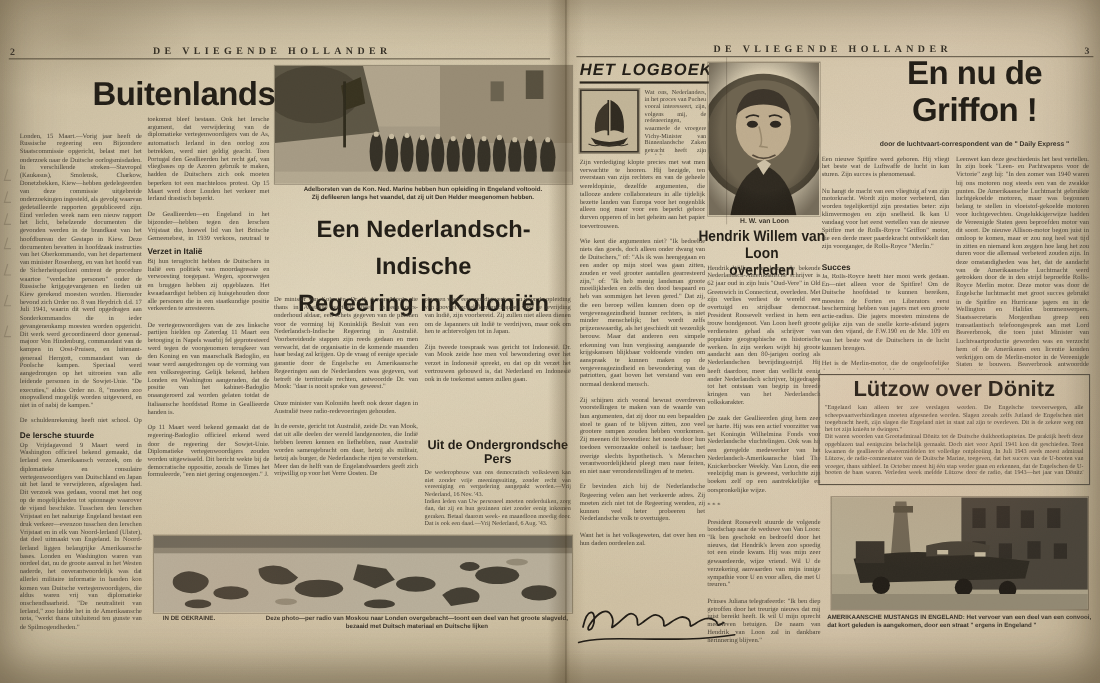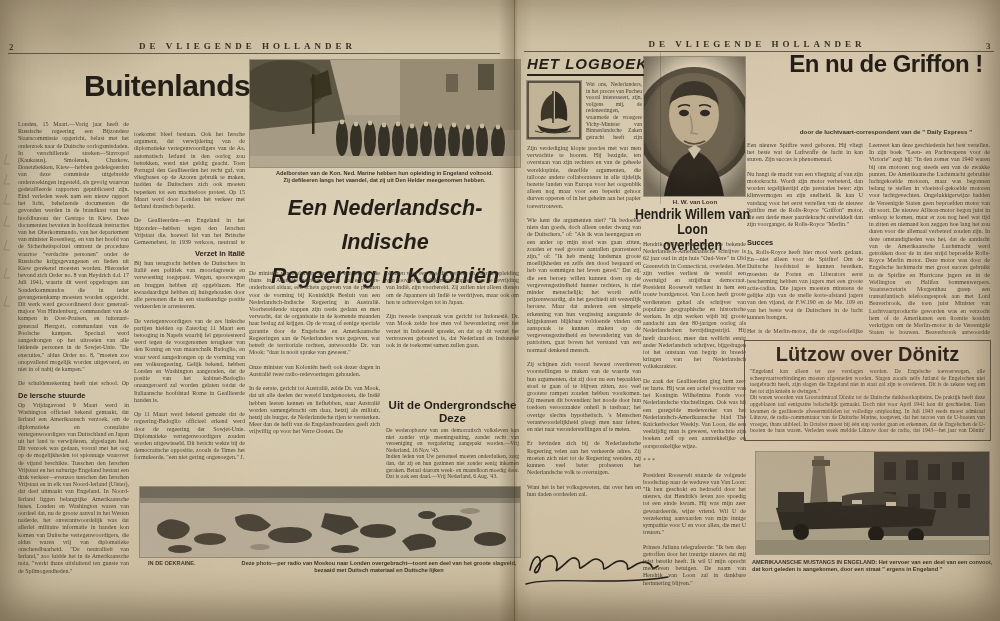--- a/index.html
+++ b/index.html
@@ -43,21 +43,21 @@
 
   <div class="hl" style="left:84px;top:69px;width:405px;font-size:30px;line-height:33px;word-spacing:13px;letter-spacing:-.5px;">Buitenlandsch Overzicht</div>
 
   <div class="colbox" style="left:18px;top:121px;width:111px;height:461px;">
     <div class="bt" style="height:266px;flex:none;">Londen, 15 Maart.—Vorig jaar heeft de Russische regeering een Bijzondere Staatscommissie opgericht, belast met het onderzoek naar de Duitsche oorlogsmisdaden. In verschillende streken—Stavropol (Kaukasus), Smolensk, Charkow, Donetzbekken, Kiew—hebben gedelegeerden van deze commissie uitgebreide onderzoekingen ingesteld, als gevolg waarvan gedetailleerde rapporten gepubliceerd zijn. Eind verleden week nam een nieuw rapport het licht, behelzende documenten die gevonden werden in de brandkast van het hoofdbureau der Gestapo in Kiew. Deze documenten bevatten in hoofdzaak instructies van het Oberkommando, van het departement van minister Rosenberg, en van het hoofd van de Sicherheitspolizei omtrent de procedure waartoe "verdachte personen" onder de Russische krijgsgevangenen en lieden uit Kiew gerekend moesten worden. Hieronder bevond zich Order no. 8 van Heydrich d.d. 17 Juli 1941, waarin dit werd opgedragen aan Sonderkommandos die in ieder gevangenenkamp moesten worden opgericht. Dit werk werd gecoordineerd door generaal-majoor Von Hindenburg, commandant van de kampen in Oost-Pruisen, en luitenant-generaal Herrgott, commandant van de Poolsche kampen. Speciaal werd aangedrongen op het uitroeien van alle leidende personen in de Sowjet-Unie. "De executies," aldus Order no. 8, "moeten zoo onopvallend mogelijk worden uitgevoerd, en niet in of nabij de kampen."
 
 De schuldenrekening heeft niet school. Op vele plaatsen zijn door de Russen enorme massagraven ontdekt. De publicatie daarvan liet de Duitschers niet onberoerd.</div>
     <div class="subhead">De Iersche stuurde</div>
     <div class="bt" style="flex:1;">Op Vrijdagavond 9 Maart werd in Washington officieel bekend gemaakt, dat Ierland een Amerikaansch verzoek, om de diplomatieke en consulaire vertegenwoordigers van Duitschland en Japan uit het land te verwijderen, afgeslagen had. Dit verzoek was gedaan, vooral met het oog op de mogelijkheden tot spionnage waarover de vijand beschikte. Tusschen den Ierschen Vrijstaat en het naburige Engeland bestaat een druk verkeer—evenzoo tusschen den Ierschen Vrijstaat en in elk van Noord-Ierland (Ulster), dat deel uitmaakt van Engeland. In Noord-Ierland liggen belangrijke Amerikaansche bases. Londen en Washington waren van oordeel dat, nu de groote aanval in het Westen naderde, het onverantwoordelijk was dat allerlei militaire informatie in handen kon komen van Duitsche vertegenwoordigers, die aldus waren vrij van diplomatieke onschendbaarheid. "De neutraliteit van Ierland," zoo luidde het in de Amerikaansche nota, "werkt thans uitsluitend ten gunste van de Spilmogendheden."</div>
   </div>
-  <div class="colbox" style="left:134px;top:131px;width:111px;height:362px;align-items:flex-end;">
+  <div class="colbox" style="left:134px;top:106px;width:111px;height:362px;">
     <div class="bt" style="height:114px;flex:none;">toekomst bleef bestaan. Ook het Iersche argument, dat verwijdering van de diplomatieke vertegenwoordigers van de As, automatisch Ierland in den oorlog zou betrekken, werd niet geldig geacht. Toen Portugal den Geallieerden het recht gaf, van vliegbases op de Azoren gebruik te maken, hadden de Duitschers zich ook moeten beperken tot een machteloos protest. Op 15 Maart werd door Londen het verkeer met Ierland drastisch beperkt.
 
 De Geallieerden—en Engeland in het bijzonder—hebben tegen den Ierschen Vrijstaat die, hoewel lid van het Britsche Gemeenebest, in 1939 verkoos, neutraal te blijven, den ganschen oorlog door groote tegemoetkomendheid betracht; zulks ondanks het feit dat aan de Iersche neutraliteit groote nadeelen voor de bestrijding der U-booten en, in '40 en '41, groote risico's met het oog op de mogelijkheid van een Duitsche invasie van Engeland verbonden waren.</div>
     <div class="subhead">Verzet in Italië</div>
     <div class="bt" style="flex:1;">Bij hun terugtocht hebben de Duitschers in Italië een politiek van moordagressie en verwoesting toegepast. Wegen, spoorwegen en bruggen hebben zij opgeblazen. Het kwaadaardigst hebben zij huisgehouden door alle personen die in een staatkundige positie verkeerden te arresteeren.
 
 De vertegenwoordigers van de zes linksche partijen hielden op Zaterdag 11 Maart een betooging in Napels waarbij fel geprotesteerd werd tegen de voorgenomen terugkeer van den Koning en van maarschalk Badoglio, en waar werd aangedrongen op de vorming van een volksregeering. Gelijk bekend, hebben Londen en Washington aangeraden, dat de positie van het kabinet-Badoglio onaangeroerd zal worden gelaten totdat de Italiaansche hoofdstad Rome in Geallieerde handen is.
 
 Op 11 Maart werd bekend gemaakt dat de regeering-Badoglio officieel erkend werd door de regeering der Sowjet-Unie. Diplomatieke vertegenwoordigers zouden worden uitgewisseld. Dit bericht wekte bij de democratische oppositie, zooals de Times het formuleerde, "een niet gering ongenoegen."  J.</div>
   </div>
@@ -102,37 +102,37 @@
           <circle cx="248" cy="67" r="2.4"></circle>
       </g>
       <rect x="0" y="96" width="270" height="11" fill="#b5aa92"></rect>
     </svg>
   </div>
   <div class="cap" style="left:246px;top:170px;width:277px;text-align:center;">
     <div>Adelborsten van de Kon. Ned. Marine hebben hun opleiding in Engeland voltooid.</div>
     <div>Zij defileeren langs het vaandel, dat zij uit Den Helder meegenomen hebben.</div>
   </div>
 
-  <div class="hl" style="left:246px;top:191px;width:278px;text-align:center;font-style:italic;font-size:21.5px;line-height:34px;letter-spacing:0;">
+  <div class="hl" style="left:246px;top:191px;width:278px;text-align:center;font-size:21.5px;line-height:34px;letter-spacing:0;">
     <div>Een Nederlandsch-Indische</div>
     <div>Regeering in Koloniën</div>
   </div>
 
   <div class="bt" style="position:absolute;left:249px;top:270px;width:131px;height:215px;">De minister van Koloniën, Dr. H. J. van Mook, die thans in Australië vertoeft, heeft in een pers-onderhoud aldaar, een schets gegeven van de plannen voor de vorming bij Koninklijk Besluit van een Nederlandsch-Indische Regeering in Australië. Voorbereidende stappen zijn reeds gedaan en men verwacht, dat de organisatie in de komende maanden haar beslag zal krijgen. Op de vraag of eenige speciale garantie door de Engelsche en Amerikaansche Regeeringen aan de Nederlanders was gegeven, wat betreft de territoriale rechten, antwoordde Dr. van Mook: "daar is nooit sprake van geweest."
 
 Onze minister van Koloniën heeft ook dezer dagen in Australië twee radio-redevoeringen gehouden.
 
 In de eerste, gericht tot Australië, zeide Dr. van Mook, dat uit alle deelen der wereld landgenooten, die Indië hebben leeren kennen en liefhebben, naar Australië worden samengebracht om daar, hetzij als militair, hetzij als burger, de Nederlandsche rijen te versterken. Meer dan de helft van de Engelandvaarders geeft zich vrijwillig op voor het Verre Oosten.  De</div>
   <div class="colbox" style="left:386px;top:270px;width:133px;height:226px;">
     <div class="bt" style="height:126px;flex:none;">plannen voor een spoedig verkeer en voor de opleiding van zooveel mogelijk manschappen voor de bevrijding van Indië, zijn voorbereid. Zij zullen niet alleen dienen om de Japanners uit Indië te verdrijven, maar ook om hen te achtervolgen tot in Japan.
 
 Zijn tweede toespraak was gericht tot Indonesië. Dr. van Mook zeide hoe men vol bewondering over het verzet in Indonesië spreekt, en dat op dit verzet het vertrouwen gebouwd is, dat Nederland en Indonesië ook in de toekomst samen zullen gaan.</div>
     <div class="hl" style="position:static;font-size:11.5px;line-height:13px;text-align:center;margin:3px 0 2px 0;">
       <div>Uit de Ondergrondsche</div>
-      <div>Deze</div>
+      <div>Pers</div>
     </div>
     <div class="bt" style="flex:1;font-size:5.6px;line-height:6.6px;">De wederopbouw van ons democratisch volksleven kan niet zonder vrije meeningsuiting, zonder recht van vereeniging en vergadering aangepakt worden.—Vrij Nederland, 16 Nov. '43.
 Indien leden van Uw personeel moeten onderduiken, zorg dan, dat zij en hun gezinnen niet zonder eenig inkomen geraken. Betaal daarom week- en maandloon moedig door. Dat is ook een daad.—Vrij Nederland, 6 Aug. '43.</div>
   </div>
 
   <div class="photo" style="left:140px;top:487px;width:380px;height:70px;">
     <svg width="380" height="70" viewBox="0 0 380 70">
       <rect width="380" height="70" fill="#b9b09c"></rect>
       <rect width="380" height="13" fill="#6e685a"></rect>
       <rect y="11" width="380" height="5" fill="#8d8573"></rect>
@@ -226,21 +226,21 @@
   <div class="bt" style="position:absolute;left:643px;top:241px;width:103px;height:352px;">Hendrik Willem van Loon, de bekende Nederlandsch-Amerikaansche schrijver is 62 jaar oud in zijn huis "Oud-Vere" in Old Greenwich in Connecticut, overleden. Met zijn verlies verliest de wereld een overtuigd en strijdbaar democraat. President Roosevelt verliest in hem een trouw bondgenoot. Van Loon heeft groote verdiensten gehad als schrijver van populaire geographische en historische werken. In zijn werken wijdt hij groote aandacht aan den 80-jarigen oorlog als Nederlandschen bevrijdingsstrijd. Hij heeft daardoor, meer dan wellicht eenig ander Nederlandsch schrijver, bijgedragen tot het ontstaan van begrip in breede kringen van het Nederlandsch volkskarakter.
 
 De zaak der Geallieerden ging hem zeer ter harte. Hij was een actief voorzitter van het Koningin Wilhelmina Fonds voor Nederlandsche vluchtelingen. Ook was hij een geregelde medewerker van het Nederlandsch-Amerikaansche blad The Knickerbocker Weekly. Van Loon, die een veelzijdig man is geweest, verluchtte zijn boeken zelf op een aantrekkelijke en oorspronkelijke wijze.
 
 *   *   *
 
 President Roosevelt stuurde de volgende boodschap naar de weduwe van Van Loon: "Ik ben geschokt en bedroefd door het nieuws, dat Hendrik's leven zoo spoedig tot een einde kwam. Hij was mijn zeer gewaardeerde, wijze vriend. Wil U de verzekering aanvaarden van mijn innige sympathie voor U en voor allen, die met U treuren."
 
 Prinses Juliana telegrafeerde: "Ik ben diep getroffen door het treurige nieuws dat mij juist bereikt heeft. Ik wil U mijn oprecht medeleven betuigen. De naam van Hendrik van Loon zal in dankbare herinnering blijven."</div>
 
-  <div class="hl" style="left:780px;top:50px;width:212px;text-align:center;font-size:24px;letter-spacing:-.5px;">En nu de Griffon !</div>
+  <div class="hl" style="left:780px;top:50px;width:212px;text-align:center;font-size:30px;letter-spacing:-.5px;">En nu de Griffon !</div>
   <div class="hl" style="left:770px;top:92px;width:230px;text-align:center;font-style:italic;font-size:11.5px;line-height:15px;">
   </div>
   <div class="cap" style="left:780px;top:129px;width:212px;text-align:center;font-size:6.2px;">door de luchtvaart-correspondent van de " Daily Express "</div>
 
   <div class="colbox" style="left:747px;top:142px;width:116px;height:194px;">
     <div class="bt" style="height:92px;flex:none;">Een nieuwe Spitfire werd geboren. Hij vliegt het beste wat de Luftwaffe de lucht in kan sturen. Zijn succes is phenomenaal.
 
 Nu hangt de macht van een vliegtuig af van zijn motorkracht. Wordt zijn motor verbeterd, dan worden tegelijkertijd zijn prestaties beter: zijn klimvermogen en zijn snelheid. Ik kan U vandaag voor het eerst vertellen van de nieuwe Spitfire met de Rolls-Royce "Griffon" motor, die een derde meer paardekracht ontwikkelt dan zijn voorganger, de Rolls-Royce "Merlin."
 
 Het is een wondermotor. Opnieuw staan wij hiermede aan het hoofd op dit zoo uiterst belangrijke terrein in den luchtoorlog. Wij kunnen daar de kamergeleerden van Rolls-Royce dankbaar voor zijn. Deze vloeistof-gekoelde 12 cylindermotor maakt de Spitfire supermachtig op een hoogte van 5 tot 8.000 Meter, en dat is de hoogte waarop tegenwoordig de meeste luchtgevechten geleverd worden.</div>

